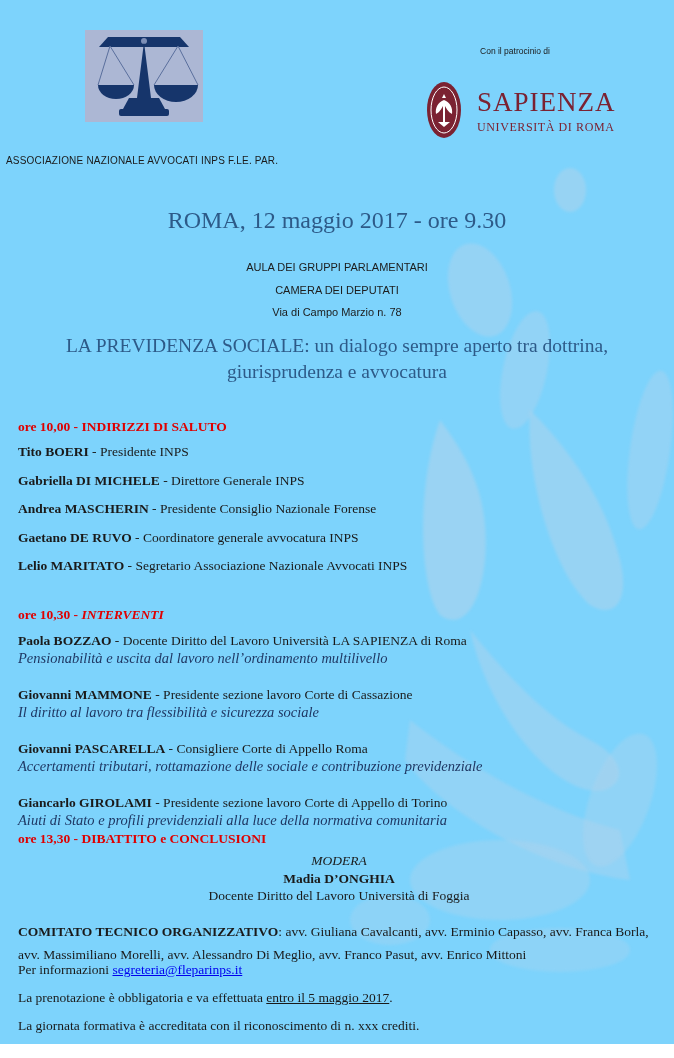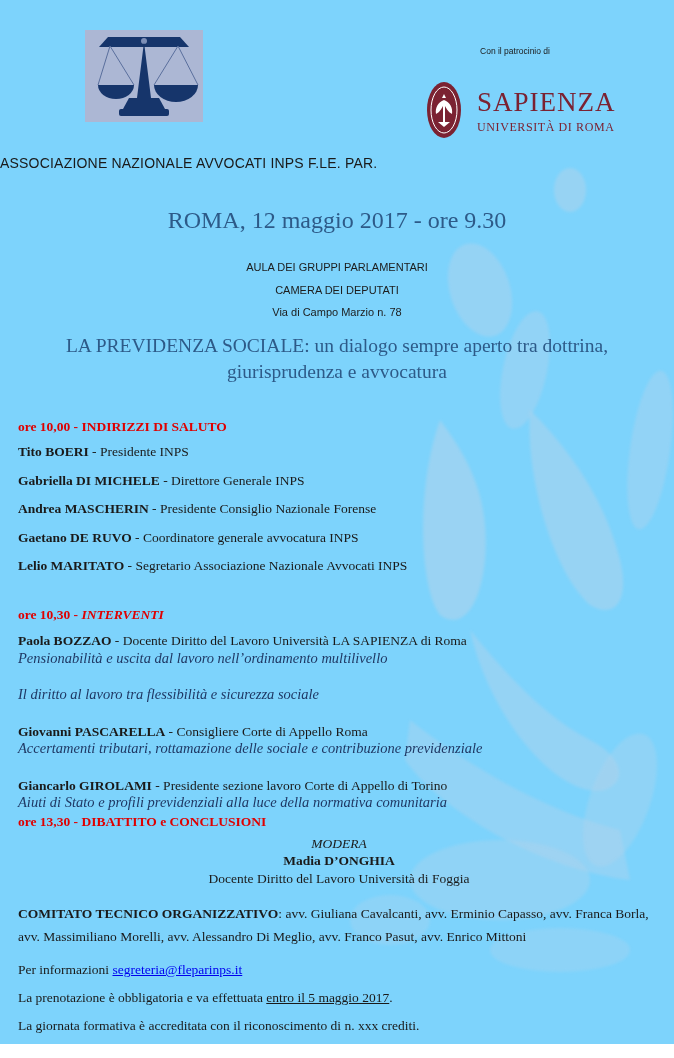--- a/index.html
+++ b/index.html
@@ -11,22 +11,22 @@
              opacity:.6;filter:blur(1.5px);pointer-events:none;}
 
   
   .logo-scales{position:absolute;left:85px;top:30px;width:118px;height:92px;}
   .patronage{position:absolute;left:430px;top:46px;width:170px;text-align:center;
              font-family:"Liberation Sans",sans-serif;font-size:8.5px;color:#1a1a1a;}
   .sapienza{position:absolute;left:426px;top:80px;display:flex;gap:15px;align-items:flex-start;}
   .s-word{margin-top:9px;color:#7b2232;}
   .s-name{font-size:27px;line-height:1;letter-spacing:1px;}
   .s-sub{font-size:12px;letter-spacing:.6px;margin-top:4px;}
-  .association{position:absolute;left:0;top:155px;font-family:"Liberation Sans",sans-serif;
-               font-size:14px;letter-spacing:.2px;color:#1a1a1a;}
+  .association{position:absolute;left:6px;top:155px;font-family:"Liberation Sans",sans-serif;
+               font-size:10px;letter-spacing:.2px;color:#1a1a1a;}
 
   
   .date-line{position:absolute;top:207px;left:0;width:100%;text-align:center;
              font-size:24px;color:#2d5a88;}
   .venue{position:absolute;top:256px;left:0;width:100%;text-align:center;
          font-family:"Liberation Sans",sans-serif;font-size:11px;line-height:22.5px;color:#1c1c1c;}
   .main-title{position:absolute;top:333px;left:0;width:100%;text-align:center;
               font-size:19.5px;line-height:26px;color:#2d5a88;}
 
   
@@ -136,20 +136,21 @@
     <p class="speaker"><b>Gaetano DE RUVO</b><span> - Coordinatore generale avvocatura INPS</span></p>
     <p class="speaker"><b>Lelio MARITATO</b><span> - Segretario Associazione Nazionale Avvocati INPS</span></p>
 
     <p class="red-heading gap-interventi"><span>ore 10,30 - </span><span class="it">INTERVENTI</span></p>
 
     <div class="talk">
       <div><b>Paola BOZZAO</b><span> - Docente Diritto del Lavoro Università LA SAPIENZA di Roma</span></div>
       <div class="talk-title">Pensionabilità e uscita dal lavoro nell’ordinamento multilivello</div>
     </div>
     <div class="talk">
+      <div><b>Giovanni MAMMONE</b><span> - Presidente sezione lavoro Corte di Cassazione</span></div>
       <div class="talk-title">Il diritto al lavoro tra flessibilità e sicurezza sociale</div>
     </div>
     <div class="talk">
       <div><b>Giovanni PASCARELLA</b><span> - Consigliere Corte di Appello Roma</span></div>
       <div class="talk-title">Accertamenti tributari, rottamazione delle sociale e contribuzione previdenziale</div>
     </div>
     <div class="talk" style="margin-bottom:2px">
       <div><b>Giancarlo GIROLAMI</b><span> - Presidente sezione lavoro Corte di Appello di Torino</span></div>
       <div class="talk-title">Aiuti di Stato e profili previdenziali alla luce della normativa comunitaria</div>
     </div>

